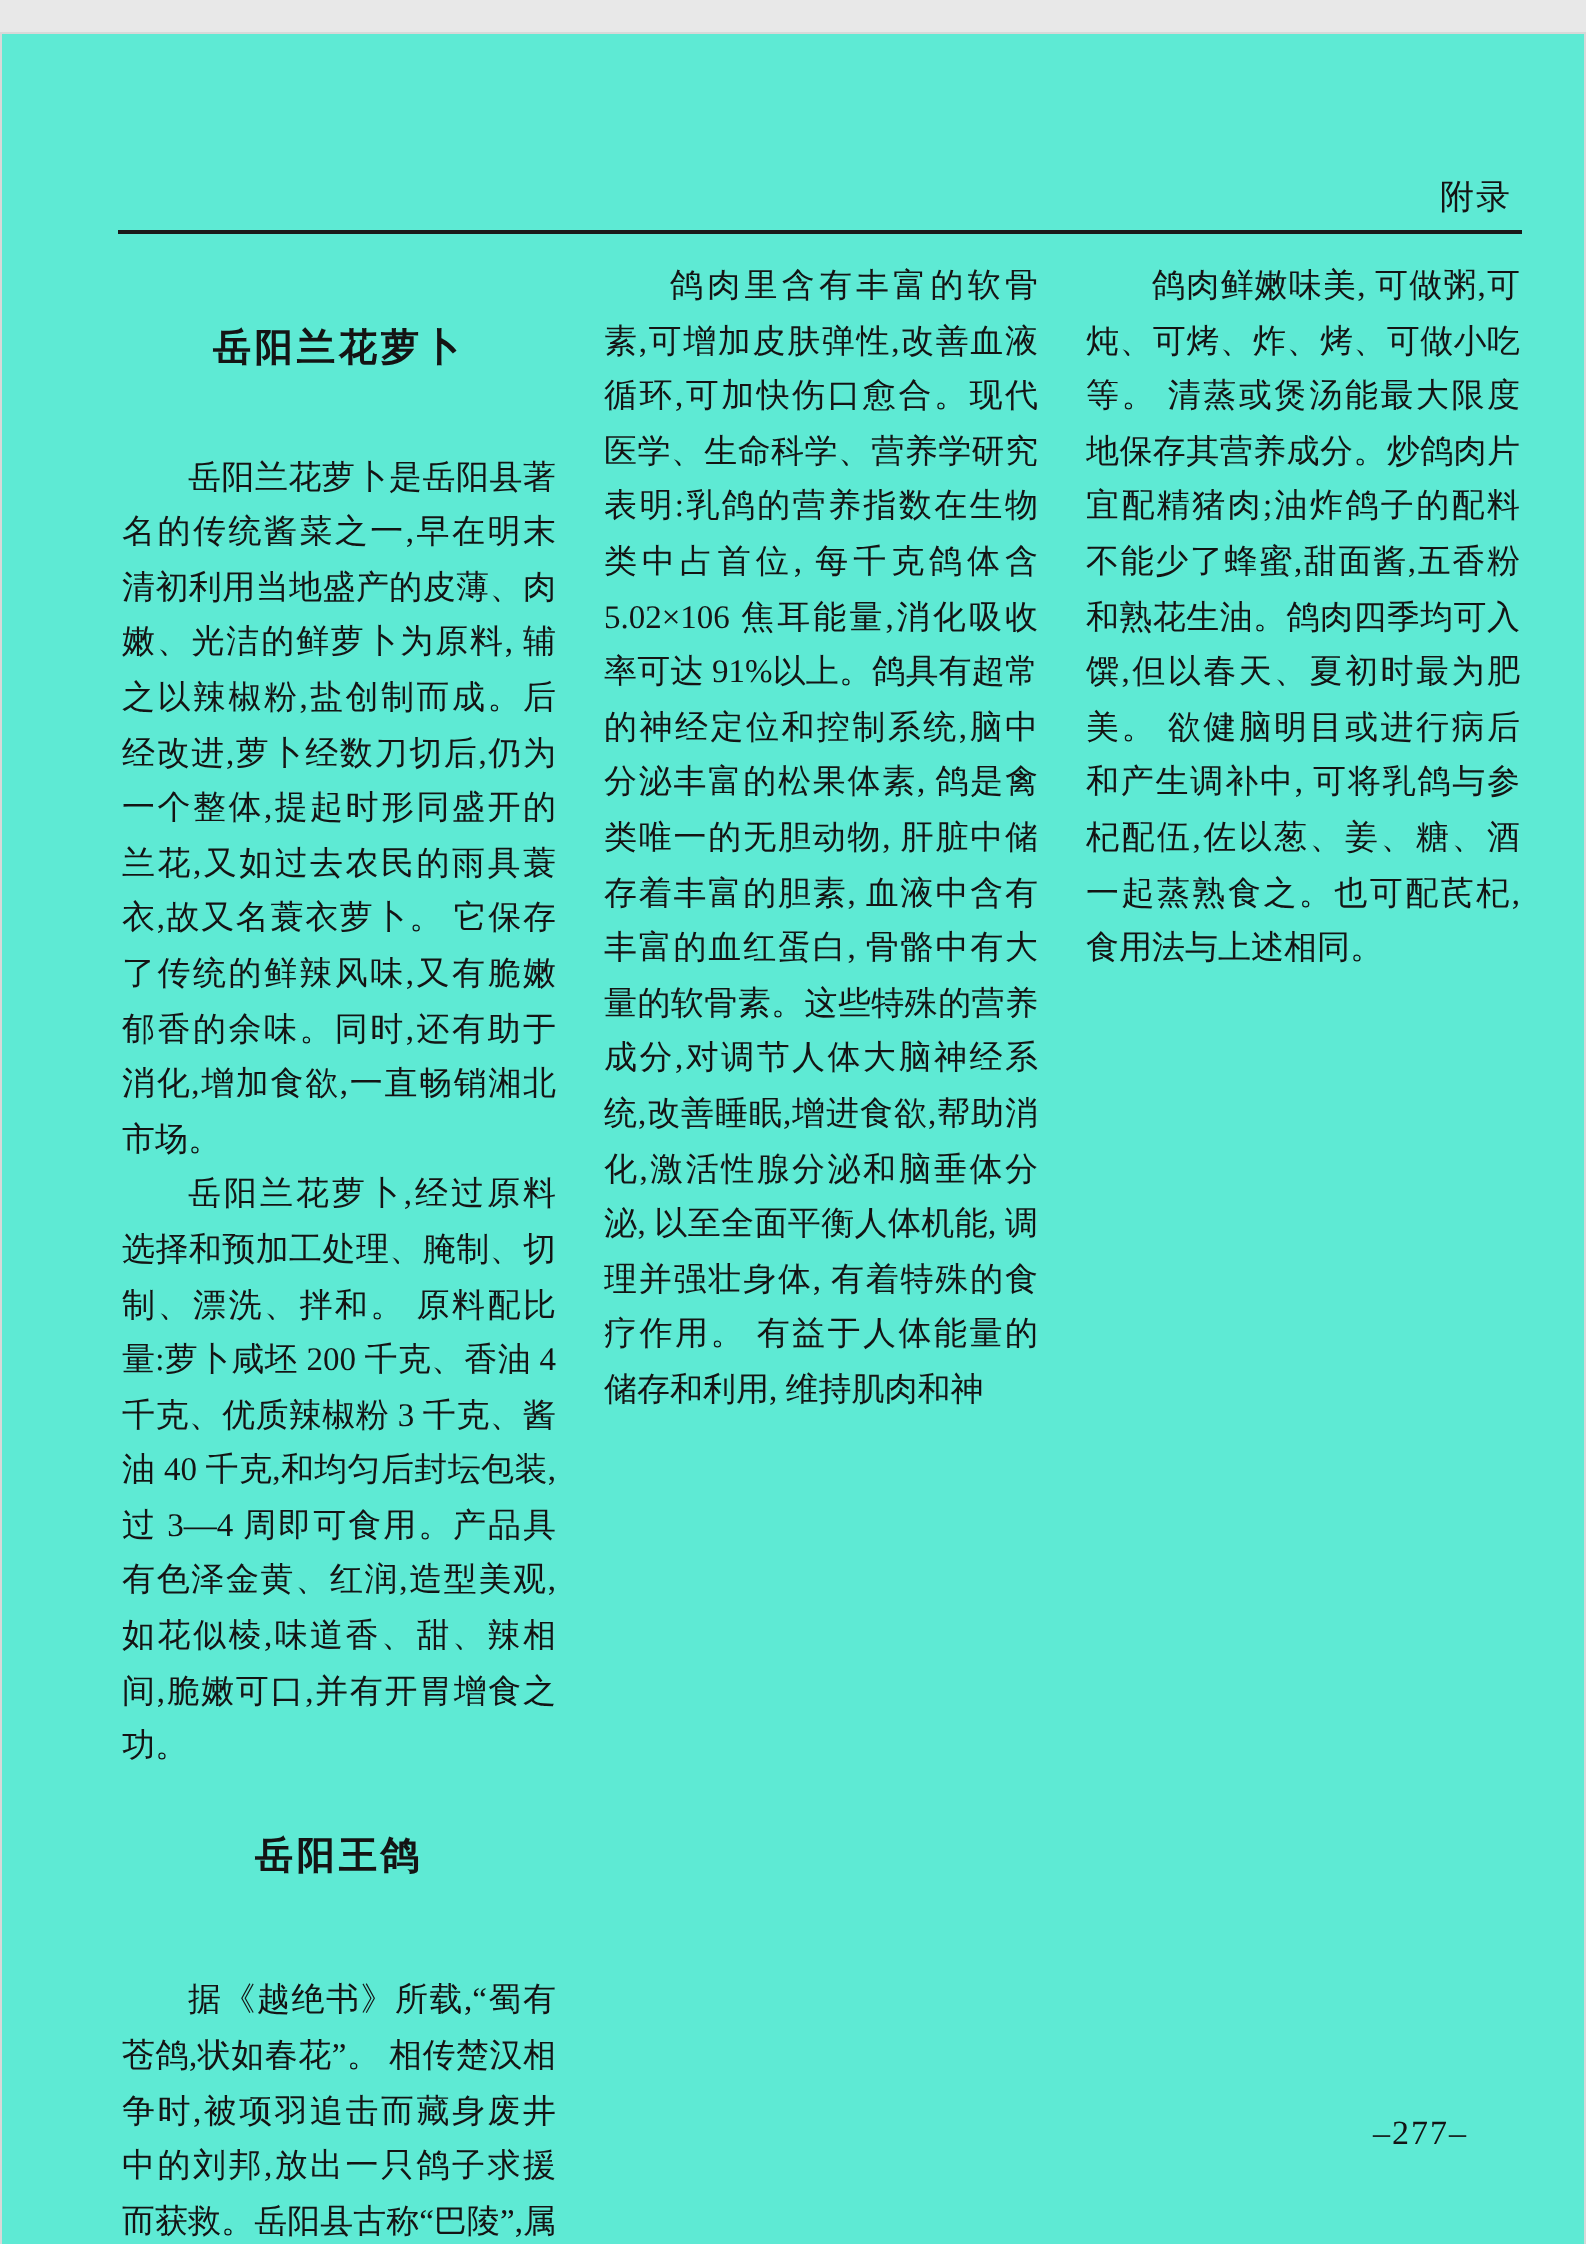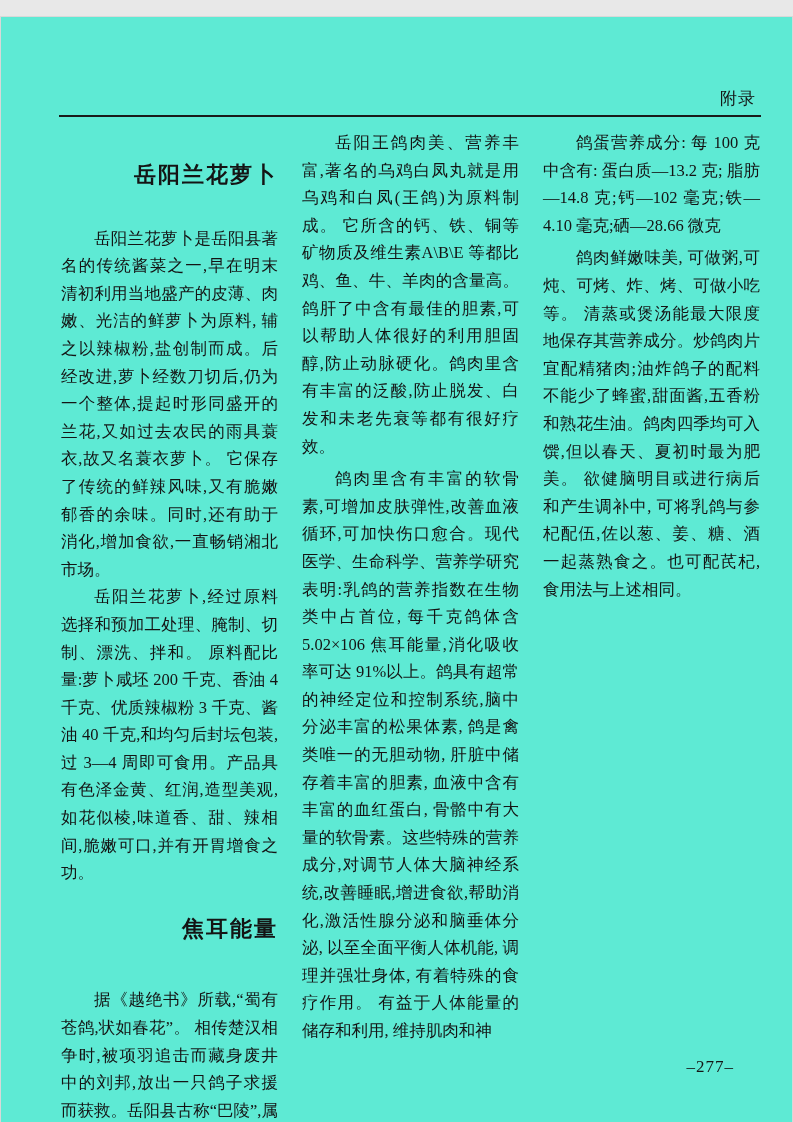--- a/index.html
+++ b/index.html
@@ -28,22 +28,22 @@
   }
   .col{
     width:217px;
     font-size:16.5px;line-height:27.6px;
     text-align:justify;
   }
   .col p{margin:0;}
   .col2 p, .col3 p{margin:0 0 5px 0;}
   .indent{text-indent:2em;}
   .heading{
-    font-size:22px;font-weight:bold;
-    text-align:right;letter-spacing:2px;
+    font-size:19px;font-weight:bold;
+    text-align:center;letter-spacing:2px;
     text-indent:0;
   }
   .heading-1{margin:32px 0 36px 0;}
   .heading-2{margin:28px 0 44px 0;}
   .folio{
     position:absolute;top:1040px;right:58px;
     font-size:17px;letter-spacing:1px;
   }
 </style>
 </head>
@@ -53,31 +53,29 @@
 
   <div class="running-head">附录</div>
   <div class="head-rule"></div>
 
   <div class="columns">
 
     <div class="col col1">
       <div class="heading heading-1">岳阳兰花萝卜</div>
       <p class="indent">岳阳兰花萝卜是岳阳县著名的传统酱菜之一,早在明末清初利用当地盛产的皮薄、肉嫩、光洁的鲜萝卜为原料, 辅之以辣椒粉,盐创制而成。后经改进,萝卜经数刀切后,仍为一个整体,提起时形同盛开的兰花,又如过去农民的雨具蓑衣,故又名蓑衣萝卜。 它保存了传统的鲜辣风味,又有脆嫩郁香的余味。同时,还有助于消化,增加食欲,一直畅销湘北市场。</p>
       <p class="indent">岳阳兰花萝卜,经过原料选择和预加工处理、腌制、切制、漂洗、拌和。 原料配比量:萝卜咸坯 200 千克、香油 4 千克、优质辣椒粉 3 千克、酱油 40 千克,和均匀后封坛包装,过 3—4 周即可食用。产品具有色泽金黄、红润,造型美观,如花似棱,味道香、甜、辣相间,脆嫩可口,并有开胃增食之功。</p>
-      <div class="heading heading-2">焦耳能量</div>
+      <div class="heading heading-2">岳阳王鸽</div>
       <p class="indent">据《越绝书》所载,“蜀有苍鸽,状如春花”。 相传楚汉相争时,被项羽追击而藏身废井中的刘邦,放出一只鸽子求援而获救。岳阳县古称“巴陵”,属楚国,从汉代就已开始养殖鸽子,俗称“白凤”。很多老式房屋的屋顶隔层间就有鸽巢, 普通人家仅仅把它们当作宠物或者信鸽等。但其中不乏小有规模的养殖专业户, 所养殖鸽子已送上邻里乡亲的餐桌。</p>
     </div>
 
     <div class="col col2">
-      <p class="indent">岳阳王鸽肉美、营养丰富,著名的乌鸡白凤丸就是用乌鸡和白凤(王鸽)为原料制成。 它所含的钙、铁、铜等矿物质及维生素A\B\E 等都比鸡、鱼、牛、羊肉的含量高。鸽肝了中含有最佳的胆素,可以帮助人体很好的利用胆固醇,防止动脉硬化。鸽肉里含有丰富的泛酸,防止脱发、白发和未老先衰等都有很好疗效。</p>
       <p class="indent">鸽肉里含有丰富的软骨素,可增加皮肤弹性,改善血液循环,可加快伤口愈合。现代医学、生命科学、营养学研究表明:乳鸽的营养指数在生物类中占首位, 每千克鸽体含 5.02×106 焦耳能量,消化吸收率可达 91%以上。鸽具有超常的神经定位和控制系统,脑中分泌丰富的松果体素, 鸽是禽类唯一的无胆动物, 肝脏中储存着丰富的胆素, 血液中含有丰富的血红蛋白, 骨骼中有大量的软骨素。这些特殊的营养成分,对调节人体大脑神经系统,改善睡眠,增进食欲,帮助消化,激活性腺分泌和脑垂体分泌, 以至全面平衡人体机能, 调理并强壮身体, 有着特殊的食疗作用。 有益于人体能量的储存和利用, 维持肌肉和神</p>
     </div>
 
     <div class="col col3">
-      <p class="indent">鸽蛋营养成分: 每 100 克中含有: 蛋白质—13.2 克; 脂肪—14.8 克;钙—102 毫克;铁—4.10 毫克;硒—28.66 微克</p>
       <p class="indent">鸽肉鲜嫩味美, 可做粥,可炖、可烤、炸、烤、可做小吃等。 清蒸或煲汤能最大限度地保存其营养成分。炒鸽肉片宜配精猪肉;油炸鸽子的配料不能少了蜂蜜,甜面酱,五香粉和熟花生油。鸽肉四季均可入馔,但以春天、夏初时最为肥美。 欲健脑明目或进行病后和产生调补中, 可将乳鸽与参杞配伍,佐以葱、姜、糖、酒一起蒸熟食之。也可配芪杞,食用法与上述相同。</p>
     </div>
 
   </div>
 
   <div class="folio">–277–</div>
 
 </div>
 
 </body></html>

